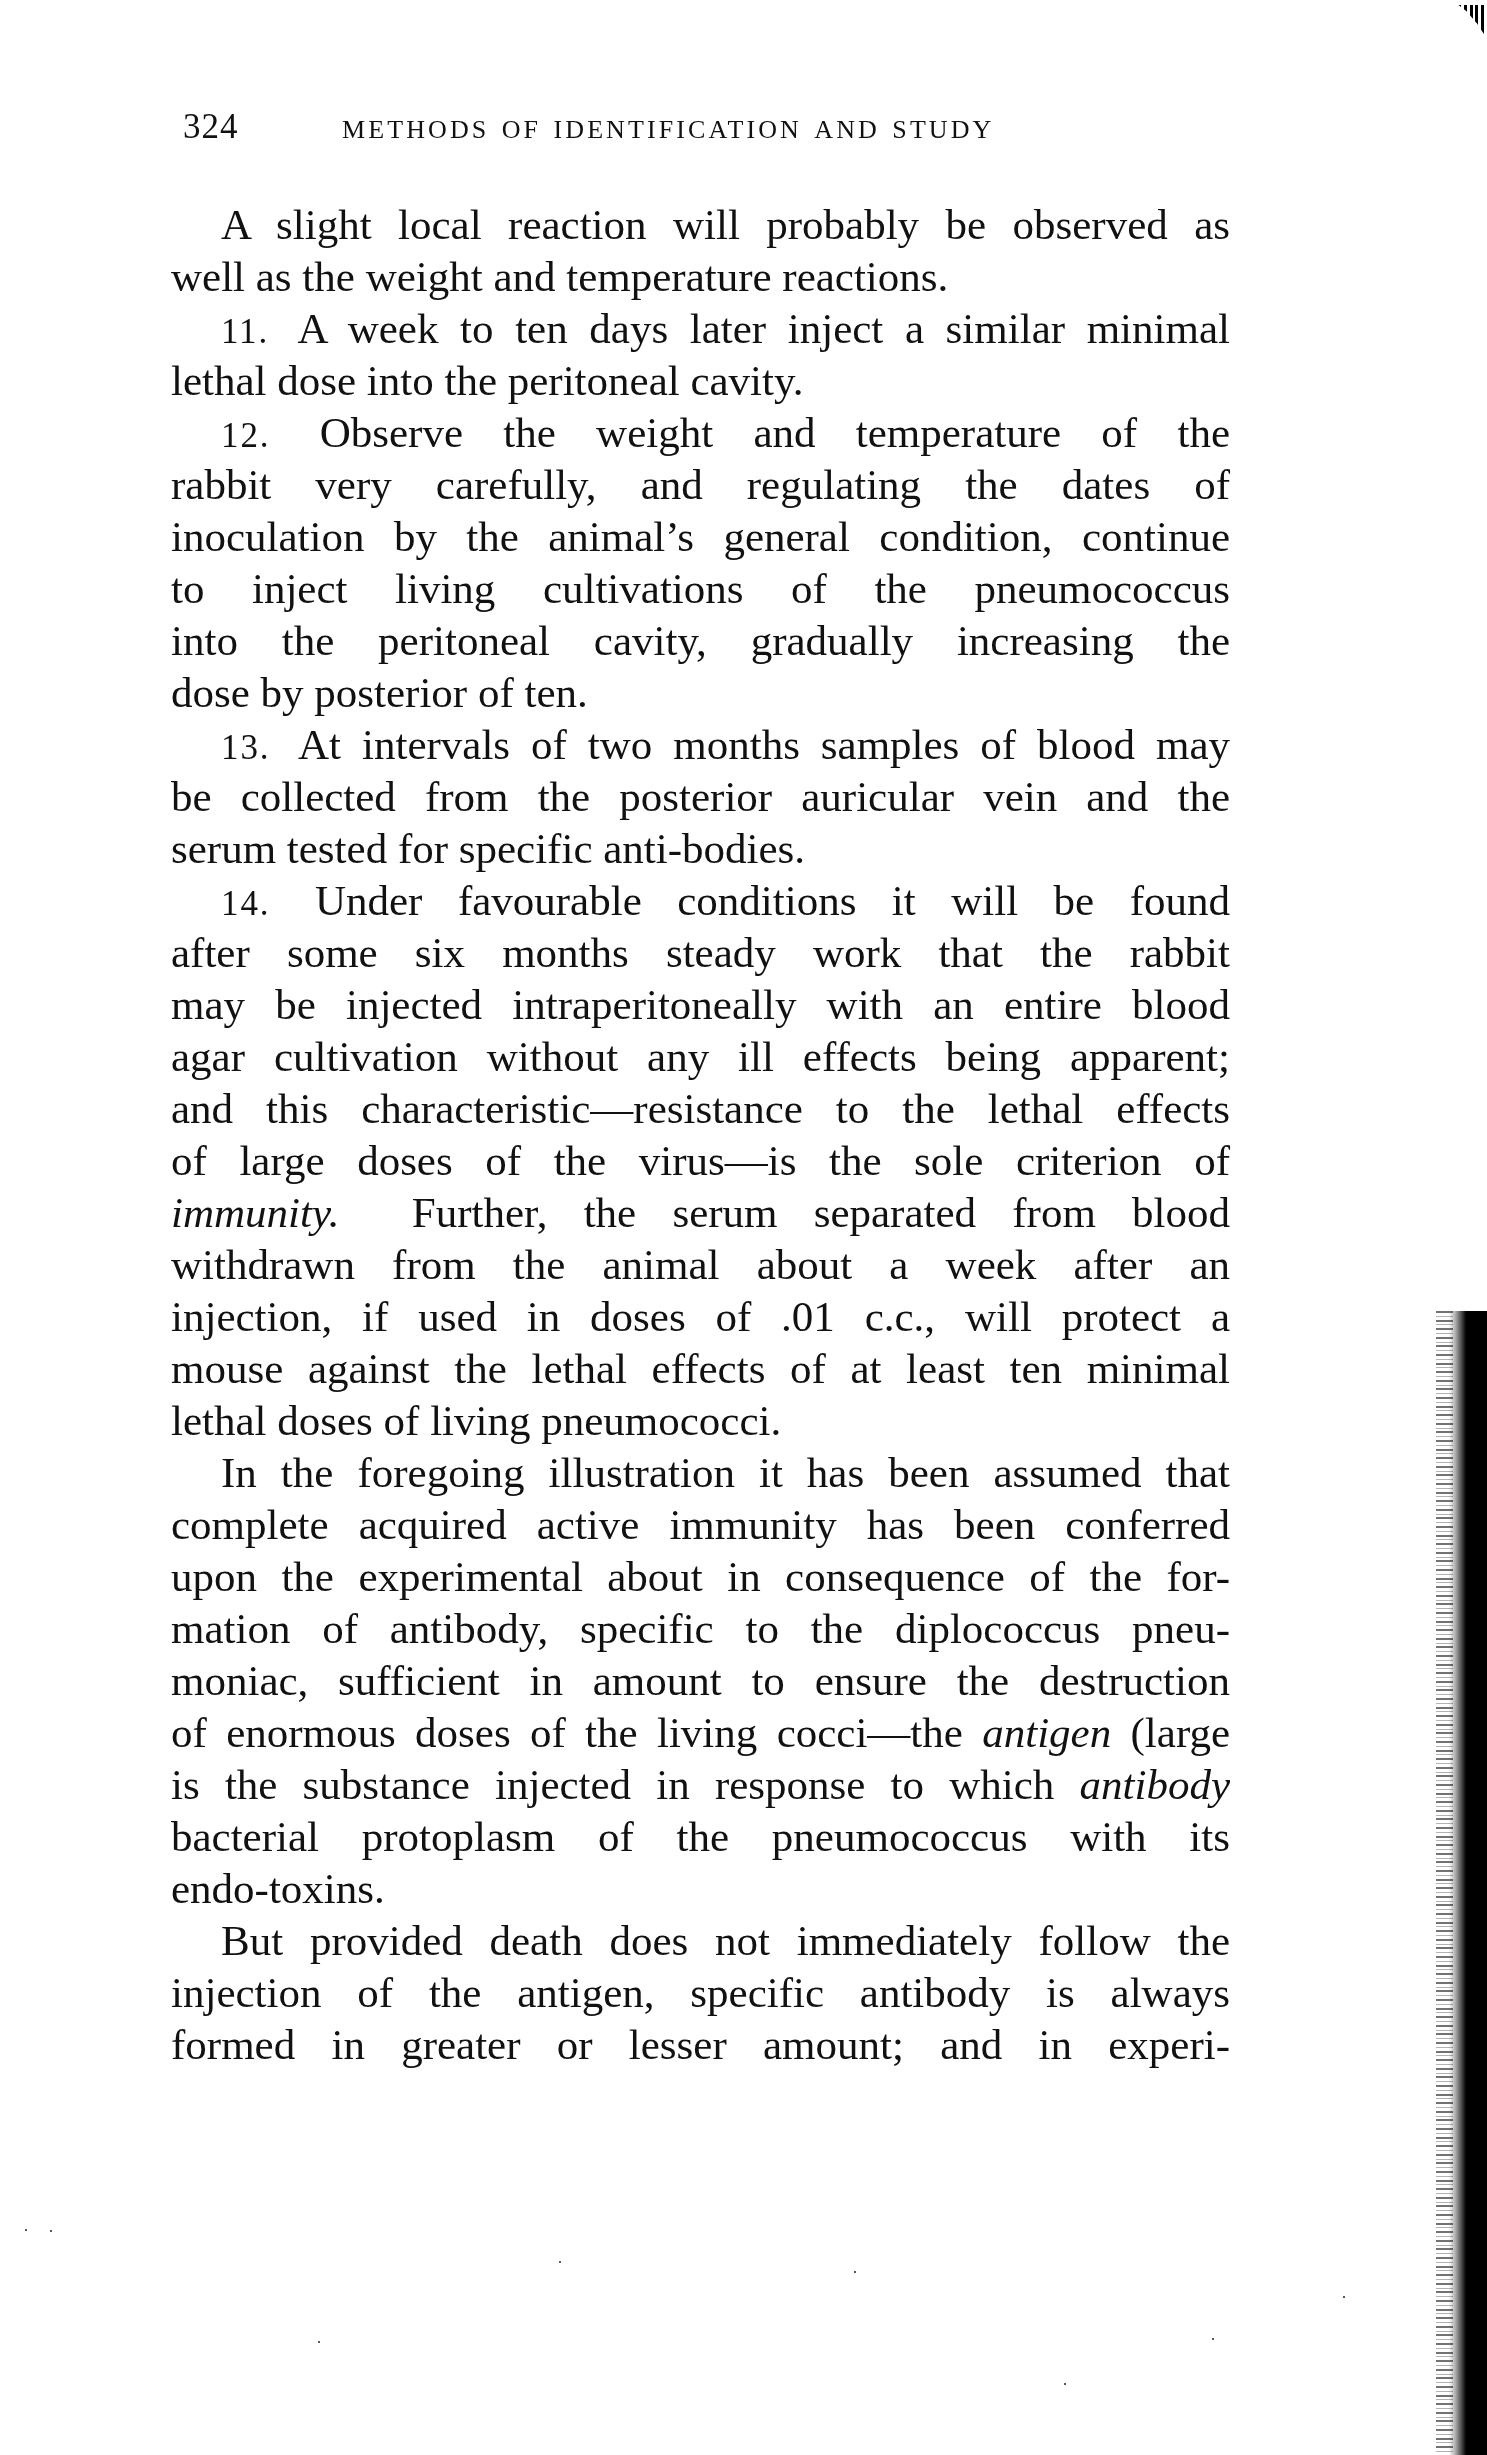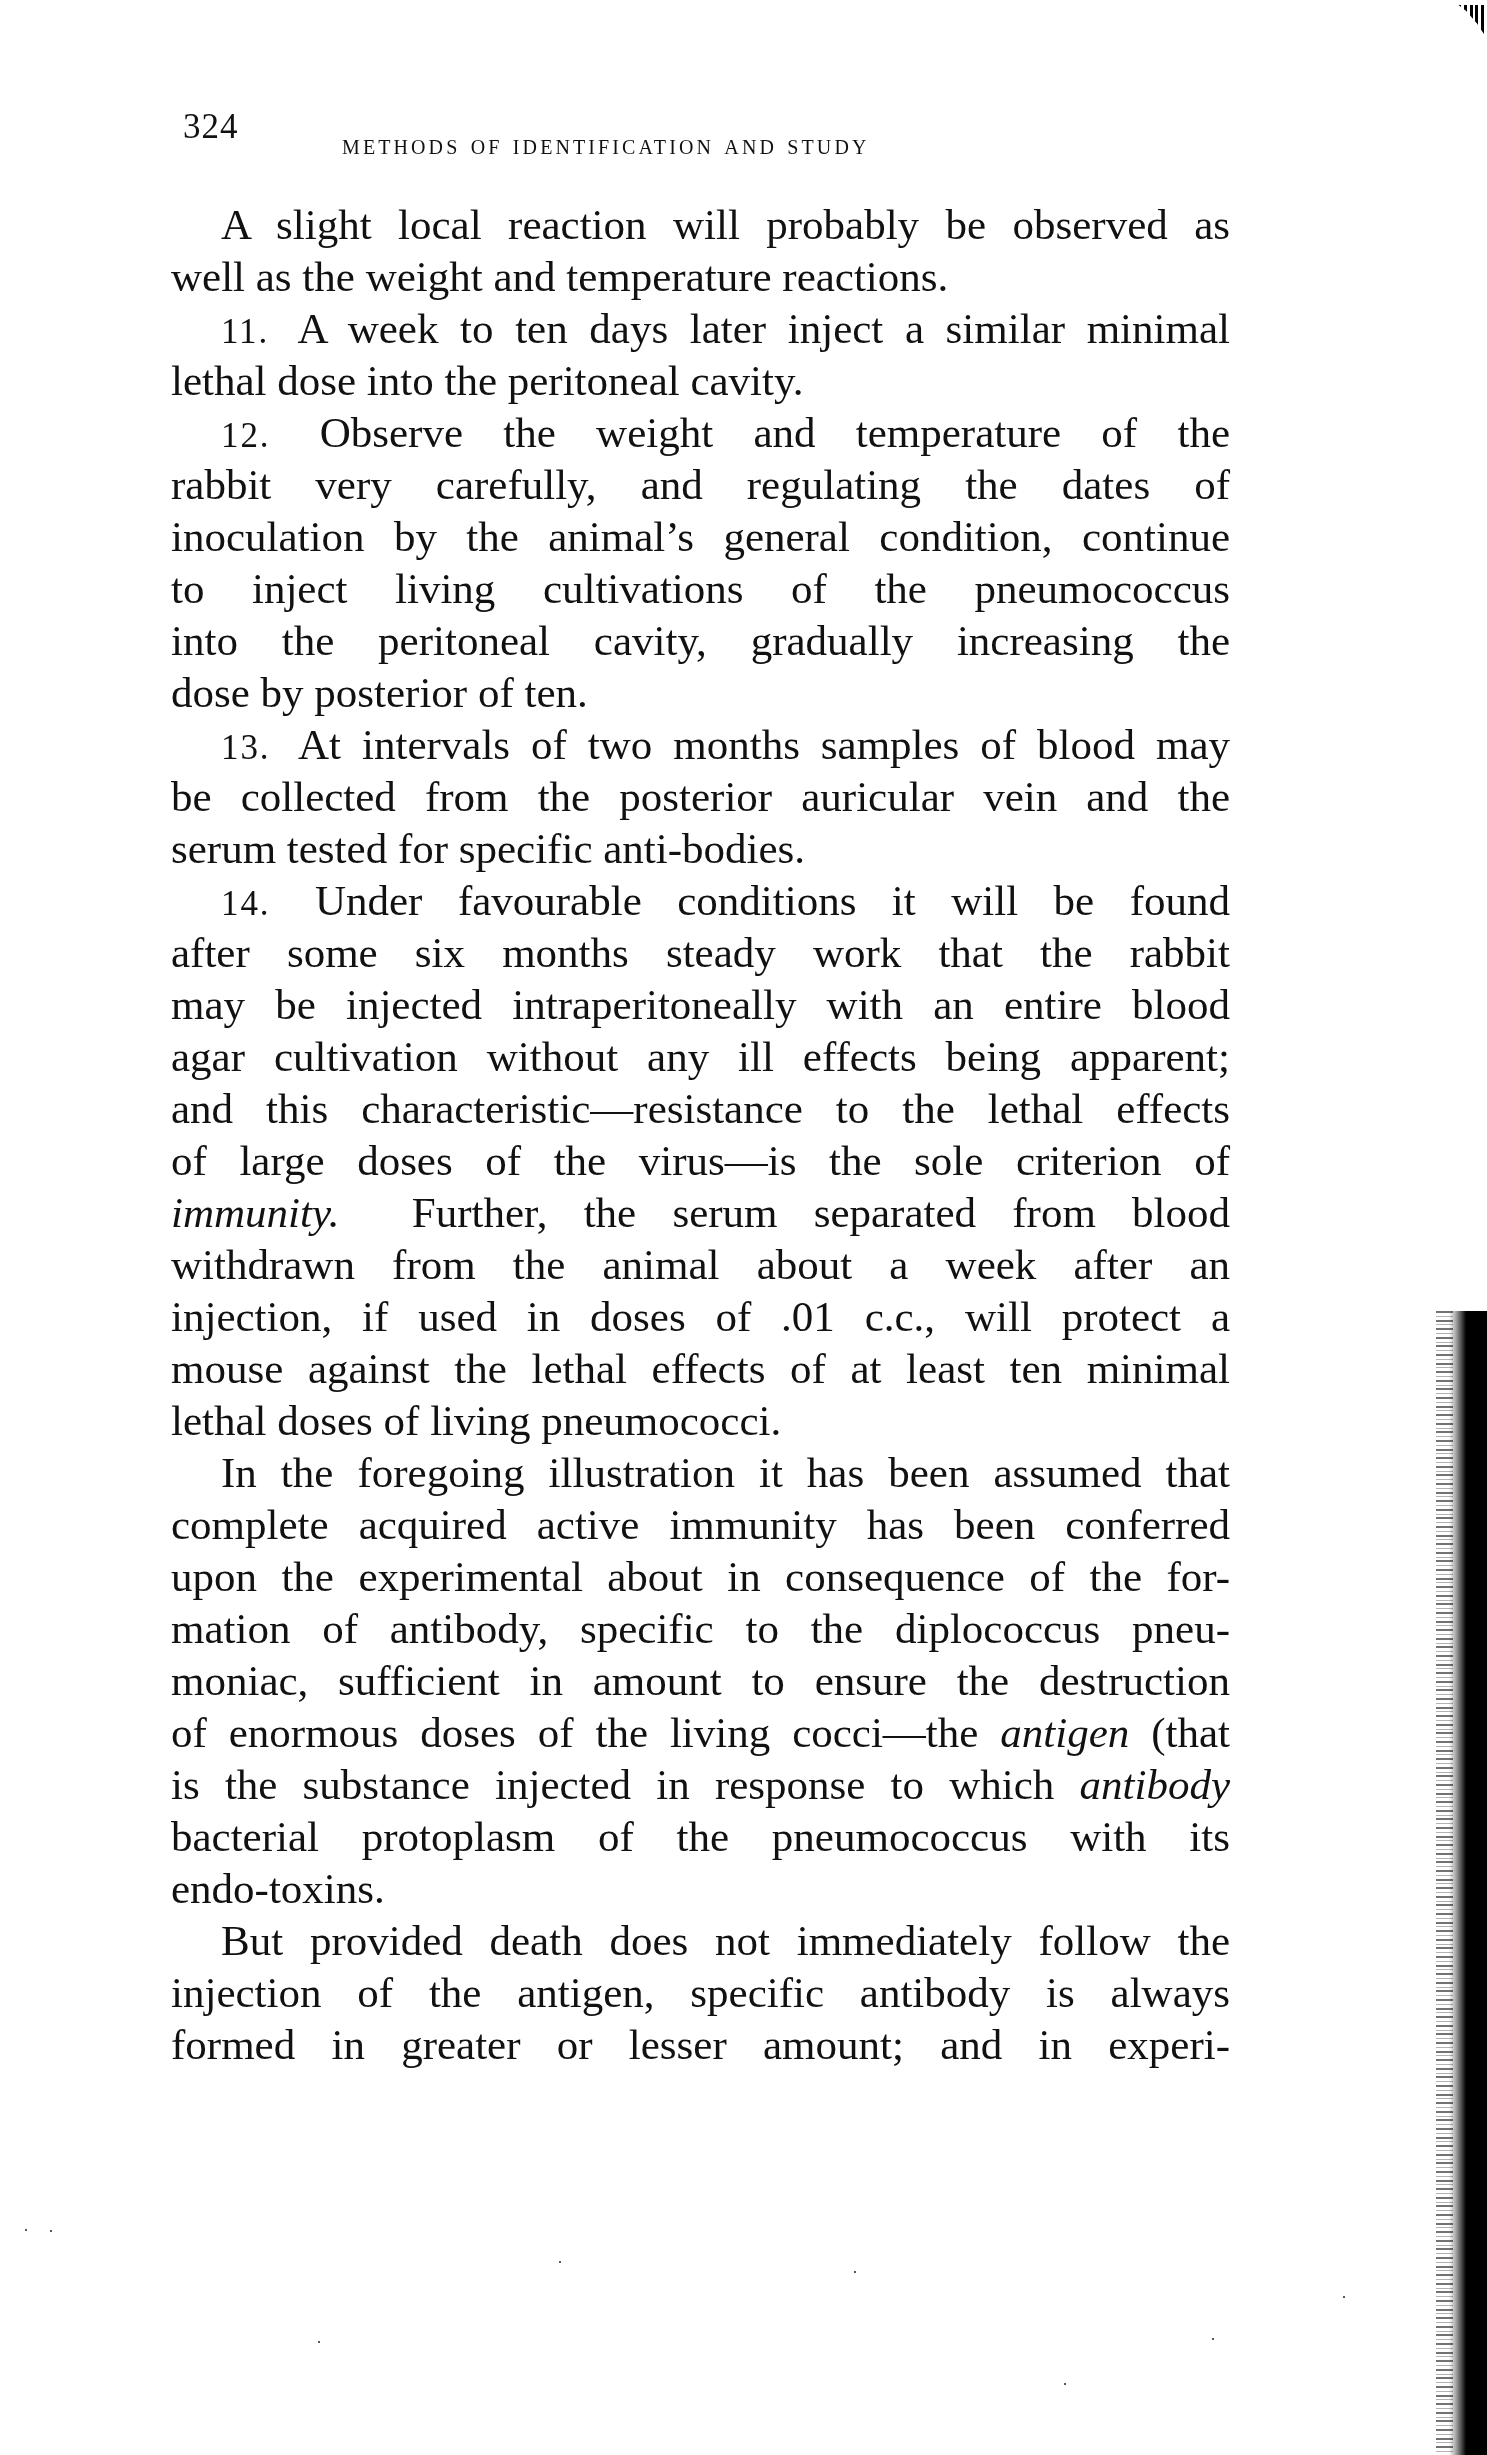--- a/index.html
+++ b/index.html
@@ -1,21 +1,21 @@
 <!DOCTYPE html>
 <html><head>
 <meta charset="utf-8">
 <style>
   html, body { margin: 0; padding: 0; background: #ffffff; }
   body { width: 1487px; height: 2456px; position: relative; overflow: hidden;
          font-family: "Liberation Serif", "DejaVu Serif", serif; color: #111; }
   .page { position: absolute; left: 0; top: 0; width: 1487px; height: 2456px; background: #fff; }
   .running-head { position: absolute; top: 104px; left: 171px; width: 1059px; height: 46px; margin-left: 12px; }
   .page-num { position: absolute; left: 0; top: 0; font-size: 35px; line-height: 46px; letter-spacing: 1px; }
-  .head-title { position: absolute; left: 159px; top: 19px; font-size: 29px; line-height: 42px;
+  .head-title { position: absolute; left: 159px; top: 1px; font-size: 37px; line-height: 42px;
                 font-variant: small-caps; text-transform: lowercase; letter-spacing: 3.1px; }
   .body-text { position: absolute; left: 171px; top: 201px; width: 1059px; }
   .line { height: 52px; line-height: 48px; font-size: 43px; white-space: nowrap;
           text-align: justify; text-align-last: justify; }
   .line.last { text-align: left; text-align-last: left; }
   .line.indent { padding-left: 50px; }
   .num { font-size: 35px; letter-spacing: 1.9px; margin-right: 9px; }
   .it { font-style: italic; margin-top: 33px; }
   .edge-strip { position: absolute; right: 0; top: 1311px; width: 38px; height: 1144px;
                 background: linear-gradient(to right, rgba(0,0,0,0) 0%, rgba(0,0,0,0.35) 18%, #000 45%, #000 100%); }
@@ -65,21 +65,21 @@
     <div class="line">withdrawn from the animal about a week after an</div>
     <div class="line">injection, if used in doses of .01 c.c., will protect a</div>
     <div class="line">mouse against the lethal effects of at least ten minimal</div>
     <div class="line last">lethal doses of living pneumococci.</div>
 
     <div class="line indent">In the foregoing illustration it has been assumed that</div>
     <div class="line">complete acquired active immunity has been conferred</div>
     <div class="line">upon the experimental about in consequence of the for-</div>
     <div class="line">mation of antibody, specific to the diplococcus pneu-</div>
     <div class="line">moniac, sufficient in amount to ensure the destruction</div>
-    <div class="line"><span>of enormous doses of the living cocci—the</span> <span class="it">antigen</span> <span>(that</span></div>
+    <div class="line"><span>of enormous doses of the living cocci—the</span> <span class="it">antigen</span> <span>(large</span></div>
     <div class="line"><span>is the substance injected in response to which</span> <span class="it">antibody</span></div>
     <div class="line">bacterial protoplasm of the pneumococcus with its</div>
     <div class="line last">endo-toxins.</div>
 
     <div class="line indent">But provided death does not immediately follow the</div>
     <div class="line">injection of the antigen, specific antibody is always</div>
     <div class="line">formed in greater or lesser amount; and in experi-</div>
   </div>
 
   <div class="corner-mark"></div>

